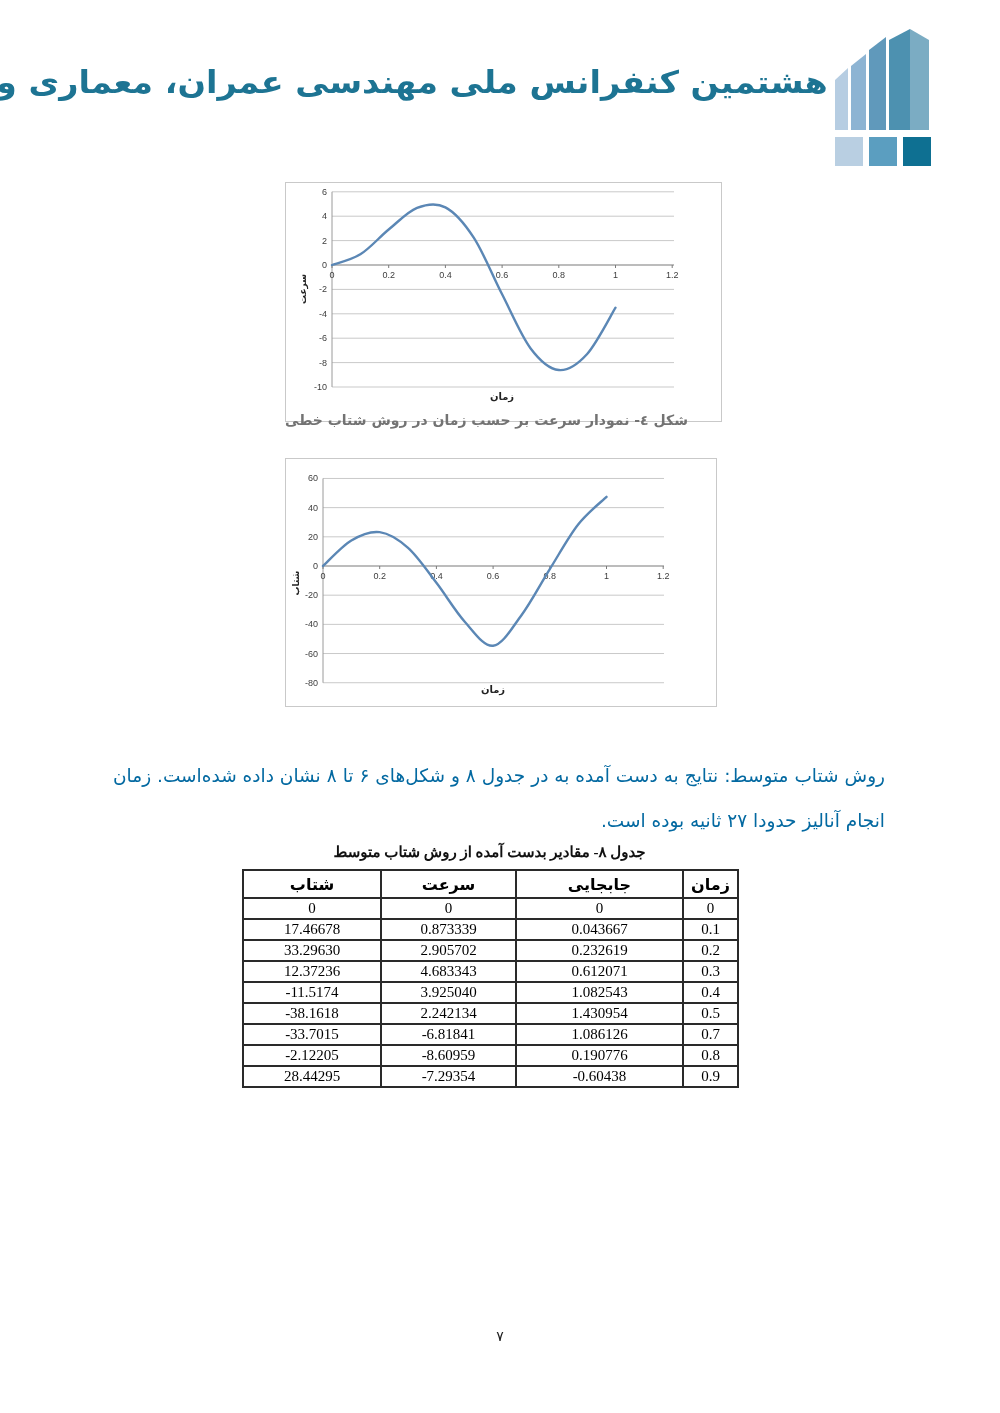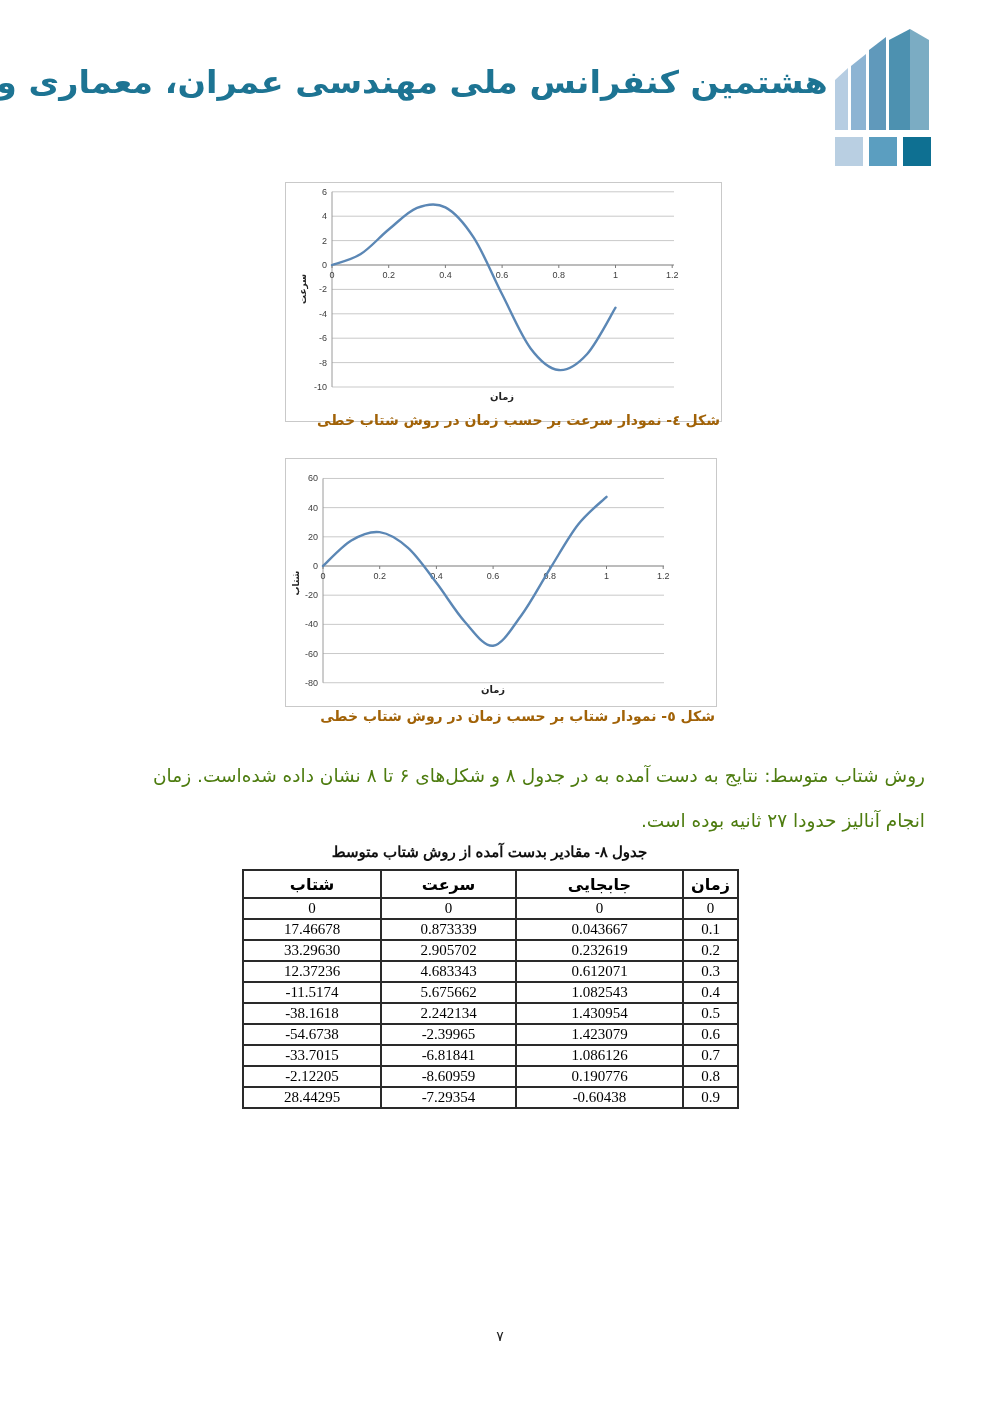--- a/index.html
+++ b/index.html
@@ -16,36 +16,36 @@
     font-weight:bold;font-size:31px;letter-spacing:-1px;
     transform:scaleX(1.08);transform-origin:right center;
   }
   .logo{position:absolute;top:18px;left:833px;width:108px;height:150px;}
   
   .chartbox{position:absolute;background:#fff;border:1px solid #c9c9c9;}
   .chartbox svg{display:block;}
   #chart1{left:285px;top:182px;width:435px;height:238px;}
   #chart2{left:285px;top:458px;width:430px;height:247px;}
   .figcap{
-    position:absolute;direction:rtl;text-align:right;
-    font-family:"DejaVu Sans",sans-serif;font-weight:bold;font-size:14px;color:#a16207;
+    position:absolute;direction:rtl;text-align:left;
+    font-family:"DejaVu Sans",sans-serif;font-weight:bold;font-size:14px;color:#737373;
   }
   #cap4{left:285px;width:435px;top:412px;}
   #cap5{left:285px;width:430px;top:708px;}
   
   .bodytext{
     position:absolute;left:113px;top:753px;width:772px;
     direction:rtl;text-align:justify;
-    font-family:"DejaVu Sans",sans-serif;font-size:18.5px;line-height:45px;color:#4d7c0f;margin-left:40px;
+    font-family:"DejaVu Sans",sans-serif;font-size:18.5px;line-height:45px;color:#0369a1;
   }
   
   .tbl-title{
     position:absolute;left:242px;width:495px;top:843px;
     direction:rtl;text-align:center;
-    font-family:Liberation Sans, sans-serif;font-weight:bold;font-size:15px;color:#111;
+    font-family:Liberation Serif, serif;font-weight:bold;font-size:15px;color:#111;
   }
   table.t8{
     position:absolute;left:242px;top:869px;width:495px;
     border-collapse:collapse;table-layout:fixed;
   }
   table.t8 th,table.t8 td{
     border:2px solid #2a2a2a;text-align:center;padding:0;
   }
   table.t8 th{
     height:26px;font-family:"DejaVu Sans",sans-serif;
@@ -152,21 +152,20 @@
         <text x="263.8" y="120" text-anchor="middle" font-family="&quot;Liberation Sans&quot;,sans-serif" font-size="9" fill="#3d3d3d">0.8</text>
         <line x1="320.5" y1="107" x2="320.5" y2="110" stroke="#7a7a7a" stroke-width="1"></line>
         <text x="320.5" y="120" text-anchor="middle" font-family="&quot;Liberation Sans&quot;,sans-serif" font-size="9" fill="#3d3d3d">1</text>
         <line x1="377.2" y1="107" x2="377.2" y2="110" stroke="#7a7a7a" stroke-width="1"></line>
         <text x="377.2" y="120" text-anchor="middle" font-family="&quot;Liberation Sans&quot;,sans-serif" font-size="9" fill="#3d3d3d">1.2</text>
         <text x="207" y="234" text-anchor="middle" font-family="&quot;DejaVu Sans&quot;,sans-serif" font-size="10" font-weight="bold" fill="#222">زمان</text>
         <text x="13" y="124" text-anchor="middle" transform="rotate(-90 13 124)" font-family="&quot;DejaVu Sans&quot;,sans-serif" font-size="9" font-weight="bold" fill="#222">شتاب</text>
         <path d="M37,107 C41.725,102.75266133 55.89999999999999,87.15268560166666 65.35,81.51596798 C74.8,75.87925035833334 84.25,71.94090114 93.7,73.17969427 C103.15,74.4184874 112.6,80.51136137166667 122.05,88.94872676 C131.5,97.38609214833333 140.95000000000002,111.51566336 150.4,123.8038866 C159.85,136.09210984 169.3,152.18386826666665 178.75,162.6780662 C188.2,173.17226413333333 197.65,187.85367048333333 207.1,186.7690742 C216.54999999999998,185.68447791666668 226,168.949322375 235.45,156.1704885 C244.89999999999998,143.391654625 254.35000000000002,125.20752970833334 263.8,110.09607095 C273.25,94.98461219166666 282.7,77.537150965 292.15,65.50173595 C301.59999999999997,53.466320935 315.775,42.486606708333326 320.5,37.883580859999995" fill="none" stroke="#5b87b5" stroke-width="2.4" stroke-linecap="round"></path>
       </svg>
   </div>
-  <div class="figcap" id="cap5">شکل ٥- نمودار شتاب بر حسب زمان در روش شتاب خطی</div>
 
   <div class="bodytext">روش شتاب متوسط: نتایج به دست آمده به در جدول ۸ و شکل‌های ۶ تا ۸ نشان داده شده‌است. زمان انجام آنالیز حدودا ۲۷ ثانیه بوده است.</div>
 
   <div class="tbl-title">جدول ۸- مقادیر بدست آمده از روش شتاب متوسط</div>
   <table class="t8">
     <colgroup>
         <col class="c0">
         <col class="c1">
         <col class="c2">
         <col class="c3">
@@ -199,37 +198,31 @@
           <td>0.2</td>
         </tr>
         <tr>
           <td>12.37236</td>
           <td>4.683343</td>
           <td>0.612071</td>
           <td>0.3</td>
         </tr>
         <tr>
           <td>-11.5174</td>
-          <td>5.675662</td>
+          <td>3.925040</td>
           <td>1.082543</td>
           <td>0.4</td>
         </tr>
         <tr>
           <td>-38.1618</td>
           <td>2.242134</td>
           <td>1.430954</td>
           <td>0.5</td>
         </tr>
         <tr>
-          <td>-54.6738</td>
-          <td>-2.39965</td>
-          <td>1.423079</td>
-          <td>0.6</td>
-        </tr>
-        <tr>
           <td>-33.7015</td>
           <td>-6.81841</td>
           <td>1.086126</td>
           <td>0.7</td>
         </tr>
         <tr>
           <td>-2.12205</td>
           <td>-8.60959</td>
           <td>0.190776</td>
           <td>0.8</td>

